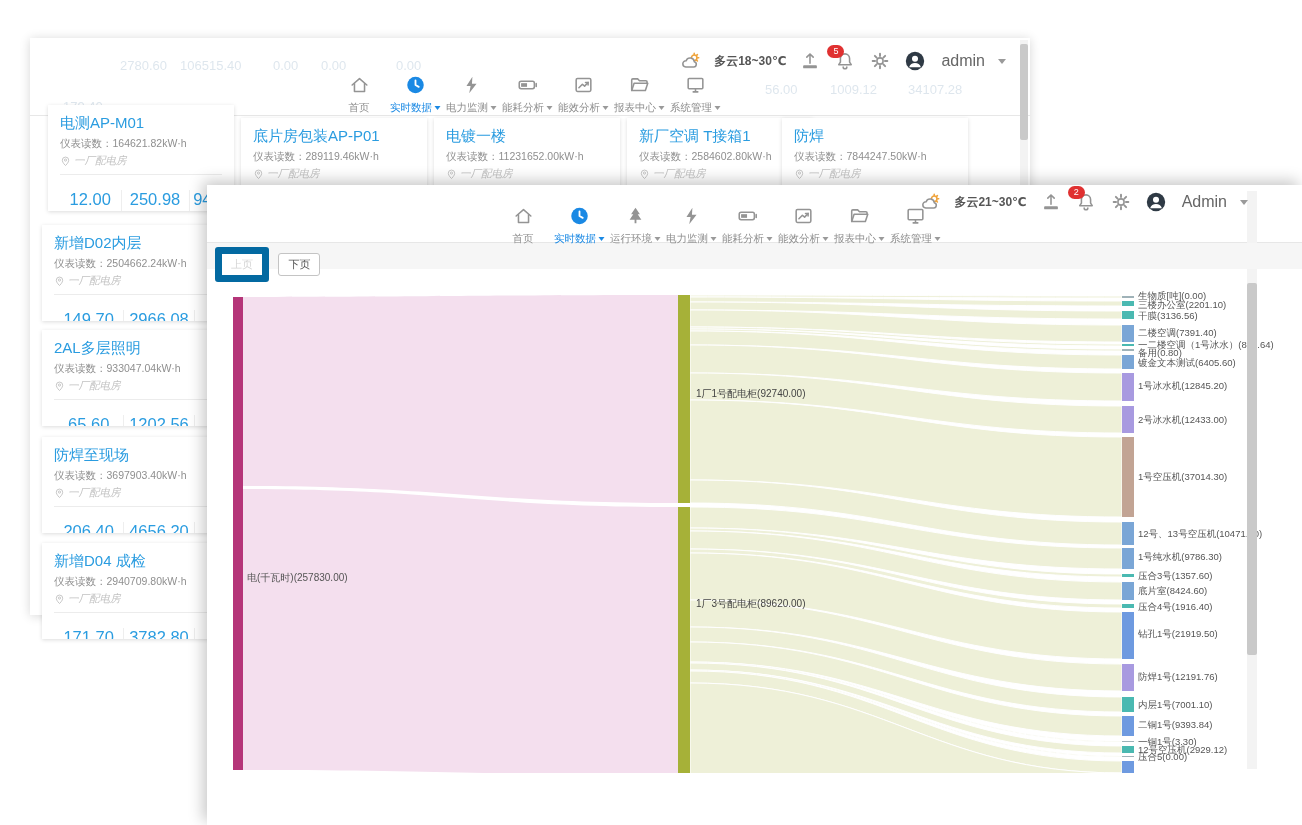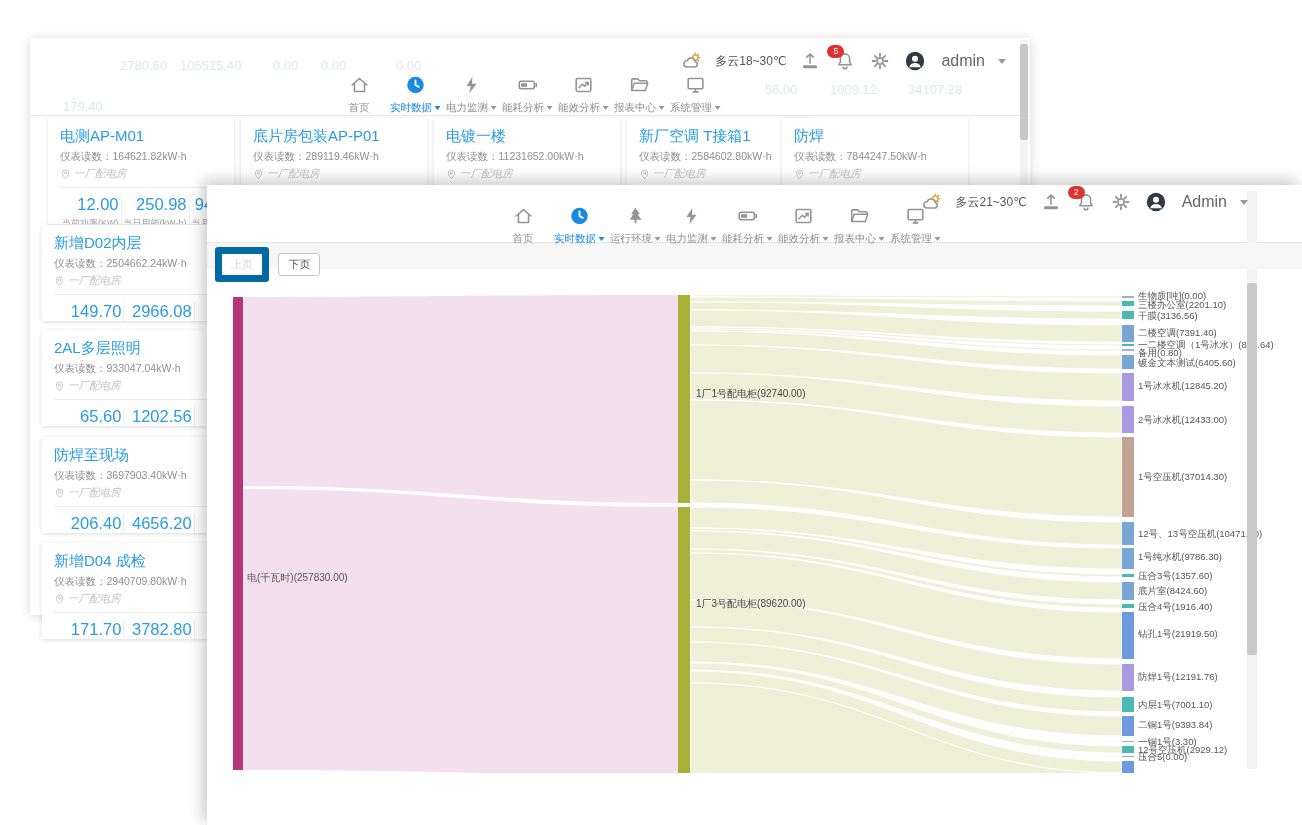--- a/index.html
+++ b/index.html
@@ -6,21 +6,21 @@
   .stage{position:relative;width:1302px;height:825px;background:#fff;overflow:hidden;
          font-family:"Liberation Sans","DejaVu Sans",sans-serif;}
   .window{position:absolute;background:#fff;}
   .bw{left:30px;top:38px;width:1000px;height:577px;box-shadow:0 1px 10px rgba(0,0,0,.16);}
   .fw{left:207px;top:185px;width:1095px;height:640px;box-shadow:-4px -4px 14px rgba(0,0,0,.22);}
 
   
   .hdr{position:absolute;display:flex;align-items:center;gap:13px;z-index:5;}
   .bw .hdr{top:12px;right:24px;}
   .fw .hdr{top:6px;right:54px;}
-  .hdr .wwrap{display:flex;align-items:center;gap:12px;}
+  .hdr .wwrap{display:flex;align-items:center;gap:12px;font-weight:bold;}
   .hdr .wtxt{font-size:12px;color:#555;}
   .hdr .hicon{width:22px;height:22px;cursor:pointer;position:relative;}
   .hdr svg{display:block;}
   .badge{position:absolute;top:-5px;left:-7px;min-width:13px;height:13px;border-radius:8px;
          background:#e03131;color:#fff;font-size:9px;line-height:13px;text-align:center;padding:0 2px;}
   .uname{font-size:16px;color:#666;margin-left:2px;}
   .caret{width:0;height:0;border-left:4px solid transparent;border-right:4px solid transparent;
          border-top:5px solid #9a9a9a;display:inline-block;}
 
   
@@ -42,21 +42,21 @@
   .content-strip{position:absolute;left:0;right:0;top:58px;height:26px;background:#f6f6f6;z-index:1;}
 
   
   .card{position:absolute;background:#fff;box-shadow:0 1px 4px rgba(0,0,0,.14);
         padding:9px 12px 6px;box-sizing:border-box;overflow:hidden;}
   .card-title{color:#2a9ce0;font-size:15px;cursor:pointer;white-space:nowrap;}
   .card-reading{font-size:10.5px;color:#8f8f8f;margin-top:4px;white-space:nowrap;}
   .card-loc{font-size:10.5px;color:#c2c2c2;font-style:italic;display:flex;align-items:flex-start;gap:3px;
             padding:3px 0 5px;border-bottom:1px solid #ececec;}
   .card-stats{display:flex;margin-top:7px;}
-  .stat{flex:1;text-align:right;border-left:1px solid #eee;padding:0 2px;}
+  .stat{flex:1;text-align:center;border-left:1px solid #eee;padding:0 2px;margin-top:8px;}
   .stat:first-child{border-left:none;}
   .stat .sval{color:#2a9ce0;font-size:16.5px;white-space:nowrap;}
   .stat .slabel{color:#9a9a9a;font-size:9px;margin-top:3px;white-space:nowrap;}
 
   
   .ghost-layer span{position:absolute;font-size:13px;color:#a9bfd2;opacity:.38;white-space:nowrap;}
 
   
   .pager{position:absolute;left:8px;top:62px;z-index:3;}
   .pg{font-size:11px;padding:3px 9px;border-radius:3px;background:#fff;margin-right:5px;cursor:pointer;
@@ -177,21 +177,21 @@
         <div class="nav-item"><span class="nicon"><svg width="22" height="22" viewBox="0 0 24 24" fill="none" stroke="#949494" stroke-width="1.7" stroke-linecap="round" stroke-linejoin="round">
               <rect x="4" y="5" width="16" height="11" rx="1"></rect>
               <path d="M9.5 19.5 h5 M12 16 v3.5"></path>
             </svg></span><div class="nlabel">
             <span>系统管理</span>
             <span class="ncaret"></span>
           </div></div>
       </nav>
     <div class="divider bw-div"></div>
     <div id="bw-cards">
-        <div class="card" style="left: 18px; top: 80px; width: 186px; height: 106px;">
+        <div class="card" style="left: 18px; top: 67px; width: 186px; height: 106px;">
           <div class="card-title">电测AP-M01</div>
           <div class="card-reading">仪表读数：164621.82kW·h</div>
           <div class="card-loc">
             <span><svg width="11" height="13" viewBox="0 0 24 26" fill="none" stroke="#c2c2c2" stroke-width="2">
                 <path d="M12 24 s-7-6.4-7-11.5 a7 7 0 1 1 14 0 C19 17.6 12 24 12 24 z"></path>
                 <circle cx="12" cy="12" r="2.4"></circle>
               </svg></span>
             <span>一厂配电房</span>
           </div>
           <div class="card-stats">

